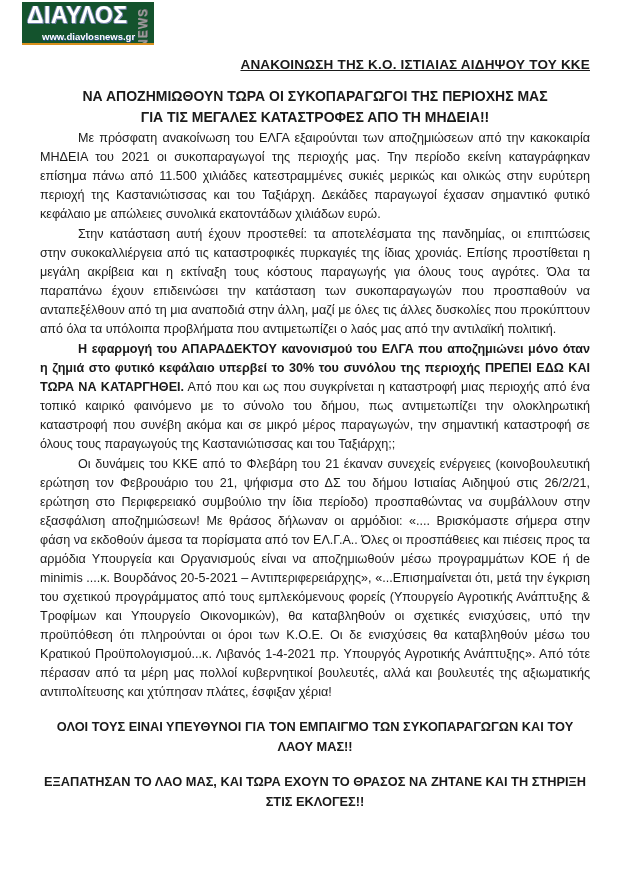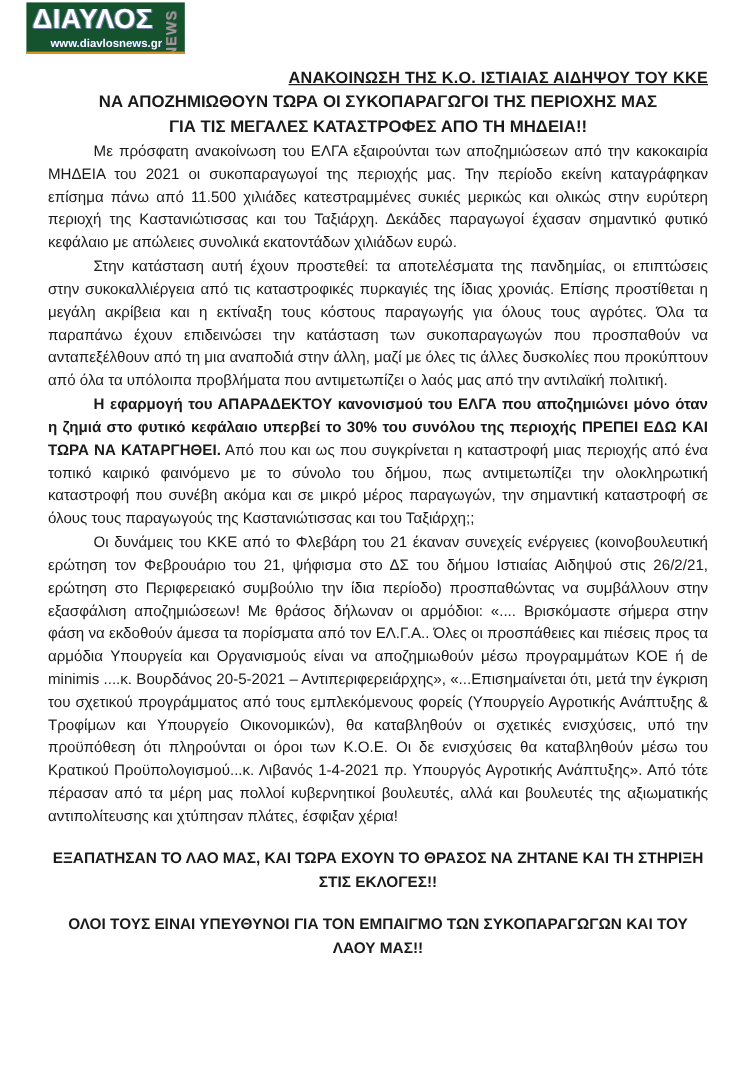--- a/index.html
+++ b/index.html
@@ -31,21 +31,21 @@
     text-shadow:0.5px 0.5px 0 #666;
   }
 
   
   .doc-title{
     text-align:right;font-size:13.5px;font-weight:bold;
     text-decoration:underline;margin:12px 0 0 0;letter-spacing:0.2px;
   }
   .doc-headline{
     text-align:center;font-size:14px;font-weight:bold;
-    line-height:21px;margin:2px 30px 0 30px;
+    line-height:21px;margin:14px 30px 0 30px;
   }
 
   
   .para{
     font-size:12.6px;line-height:19px;text-align:justify;
     text-indent:38px;margin:1px 0 0 0;
   }
   .para .b{font-weight:bold;}
   .para .i{}
 
@@ -71,16 +71,16 @@
   <div class="doc-headline">ΝΑ ΑΠΟΖΗΜΙΩΘΟΥΝ ΤΩΡΑ ΟΙ ΣΥΚΟΠΑΡΑΓΩΓΟΙ ΤΗΣ ΠΕΡΙΟΧΗΣ ΜΑΣ ΓΙΑ ΤΙΣ ΜΕΓΑΛΕΣ ΚΑΤΑΣΤΡΟΦΕΣ ΑΠΟ ΤΗ ΜΗΔΕΙΑ!!</div>
 
   <p class="para">Με πρόσφατη ανακοίνωση του ΕΛΓΑ εξαιρούνται των αποζημιώσεων από την κακοκαιρία ΜΗΔΕΙΑ του 2021 οι συκοπαραγωγοί της περιοχής μας. Την περίοδο εκείνη καταγράφηκαν επίσημα πάνω από 11.500 χιλιάδες κατεστραμμένες συκιές μερικώς και ολικώς στην ευρύτερη περιοχή της Καστανιώτισσας και του Ταξιάρχη. Δεκάδες παραγωγοί έχασαν σημαντικό φυτικό κεφάλαιο με απώλειες συνολικά εκατοντάδων χιλιάδων ευρώ.</p>
 
   <p class="para">Στην κατάσταση αυτή έχουν προστεθεί: τα αποτελέσματα της πανδημίας, οι επιπτώσεις στην συκοκαλλιέργεια από τις καταστροφικές πυρκαγιές της ίδιας χρονιάς. Επίσης προστίθεται η μεγάλη ακρίβεια και η εκτίναξη τους κόστους παραγωγής για όλους τους αγρότες. Όλα τα παραπάνω έχουν επιδεινώσει την κατάσταση των συκοπαραγωγών που προσπαθούν να ανταπεξέλθουν από τη μια αναποδιά στην άλλη, μαζί με όλες τις άλλες δυσκολίες που προκύπτουν από όλα τα υπόλοιπα προβλήματα που αντιμετωπίζει ο λαός μας από την αντιλαϊκή πολιτική.</p>
 
   <p class="para"><span class="b">Η εφαρμογή του ΑΠΑΡΑΔΕΚΤΟΥ κανονισμού του ΕΛΓΑ που αποζημιώνει μόνο όταν η ζημιά στο φυτικό κεφάλαιο υπερβεί το 30% του συνόλου της περιοχής ΠΡΕΠΕΙ ΕΔΩ ΚΑΙ ΤΩΡΑ ΝΑ ΚΑΤΑΡΓΗΘΕΙ.</span><span> Από που και ως που συγκρίνεται η καταστροφή μιας περιοχής από ένα τοπικό καιρικό φαινόμενο με το σύνολο του δήμου, πως αντιμετωπίζει την ολοκληρωτική καταστροφή που συνέβη ακόμα και σε μικρό μέρος παραγωγών, την σημαντική καταστροφή σε όλους τους παραγωγούς της Καστανιώτισσας και του Ταξιάρχη;;</span></p>
 
   <p class="para"><span>Οι δυνάμεις του ΚΚΕ από το Φλεβάρη του 21 έκαναν συνεχείς ενέργειες (κοινοβουλευτική ερώτηση τον Φεβρουάριο του 21, ψήφισμα στο ΔΣ του δήμου Ιστιαίας Αιδηψού στις 26/2/21, ερώτηση στο Περιφερειακό συμβούλιο την ίδια περίοδο) προσπαθώντας να συμβάλλουν στην εξασφάλιση αποζημιώσεων! Με θράσος δήλωναν οι αρμόδιοι: «.... </span><span class="i">Βρισκόμαστε σήμερα στην φάση να εκδοθούν άμεσα τα πορίσματα από τον ΕΛ.Γ.Α.. Όλες οι προσπάθειες και πιέσεις προς τα αρμόδια Υπουργεία και Οργανισμούς είναι να αποζημιωθούν μέσω προγραμμάτων ΚΟΕ ή de minimis ....κ. </span><span>Βουρδάνος 20-5-2021 – Αντιπεριφερειάρχης», «...</span><span class="i">Επισημαίνεται ότι, μετά την έγκριση του σχετικού προγράμματος από τους εμπλεκόμενους φορείς (Υπουργείο Αγροτικής Ανάπτυξης &amp; Τροφίμων και Υπουργείο Οικονομικών), θα καταβληθούν οι σχετικές ενισχύσεις, υπό την προϋπόθεση ότι πληρούνται οι όροι των Κ.Ο.Ε. Οι δε ενισχύσεις θα καταβληθούν μέσω του Κρατικού Προϋπολογισμού...κ. </span><span>Λιβανός 1-4-2021 πρ. Υπουργός Αγροτικής Ανάπτυξης». Από τότε πέρασαν από τα μέρη μας πολλοί κυβερνητικοί βουλευτές, αλλά και βουλευτές της αξιωματικής αντιπολίτευσης και χτύπησαν πλάτες, έσφιξαν χέρια!</span></p>
 
+  <div class="slogan">ΟΛΟΙ ΤΟΥΣ ΕΙΝΑΙ ΥΠΕΥΘΥΝΟΙ ΓΙΑ ΤΟΝ ΕΜΠΑΙΓΜΟ ΤΩΝ ΣΥΚΟΠΑΡΑΓΩΓΩΝ ΚΑΙ ΤΟΥ ΛΑΟΥ ΜΑΣ!!</div>
   <div class="slogan">ΕΞΑΠΑΤΗΣΑΝ ΤΟ ΛΑΟ ΜΑΣ, ΚΑΙ ΤΩΡΑ ΕΧΟΥΝ ΤΟ ΘΡΑΣΟΣ ΝΑ ΖΗΤΑΝΕ ΚΑΙ ΤΗ ΣΤΗΡΙΞΗ ΣΤΙΣ ΕΚΛΟΓΕΣ!!</div>
-  <div class="slogan">ΟΛΟΙ ΤΟΥΣ ΕΙΝΑΙ ΥΠΕΥΘΥΝΟΙ ΓΙΑ ΤΟΝ ΕΜΠΑΙΓΜΟ ΤΩΝ ΣΥΚΟΠΑΡΑΓΩΓΩΝ ΚΑΙ ΤΟΥ ΛΑΟΥ ΜΑΣ!!</div>
 
 </div>
 
 </body></html>

